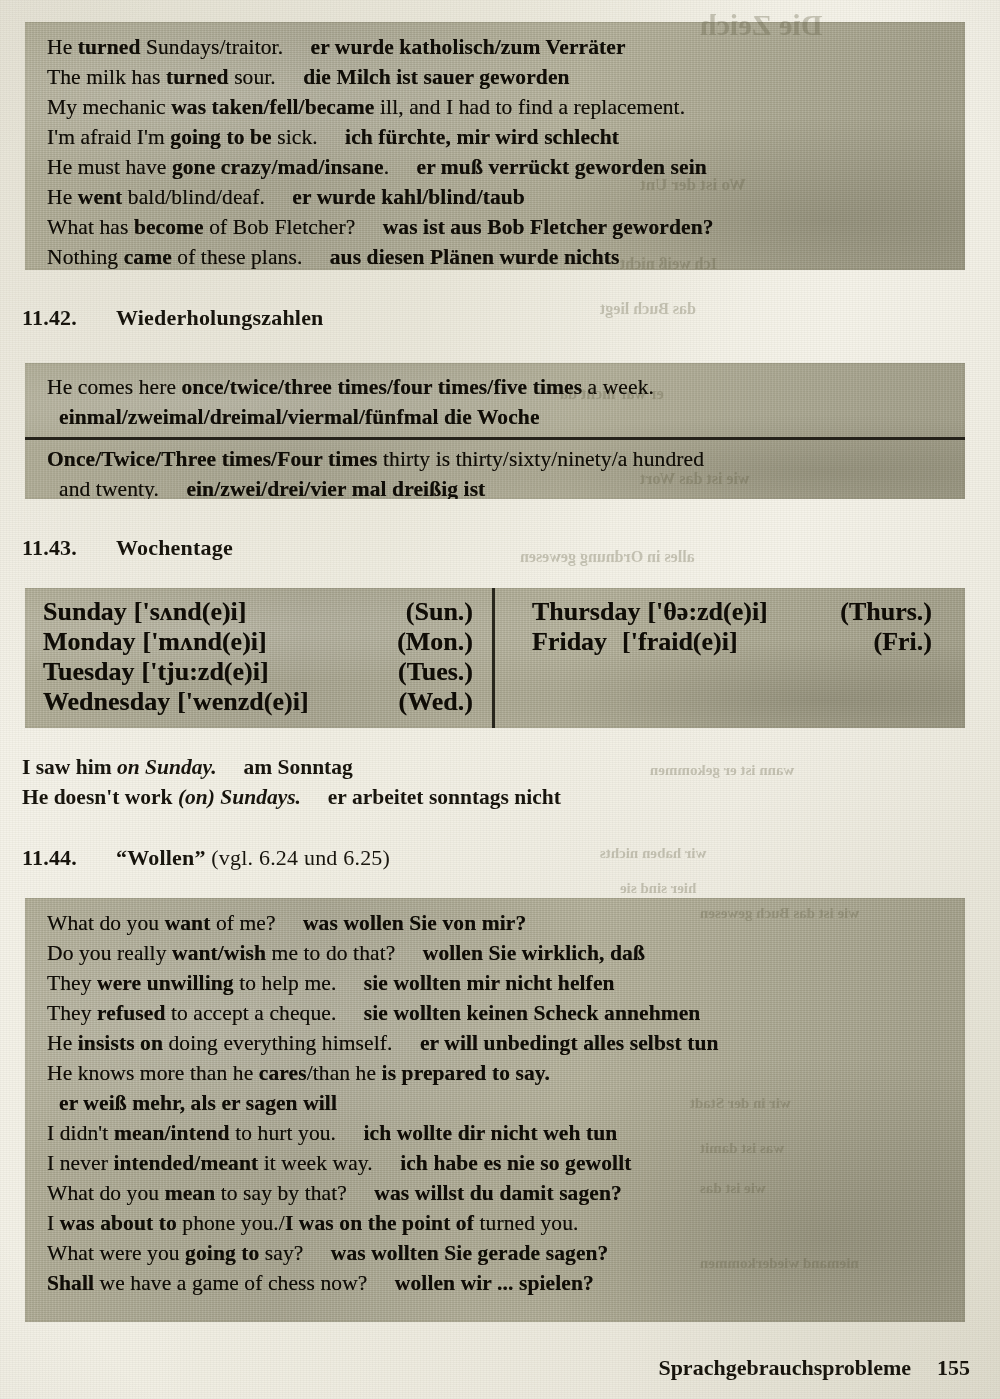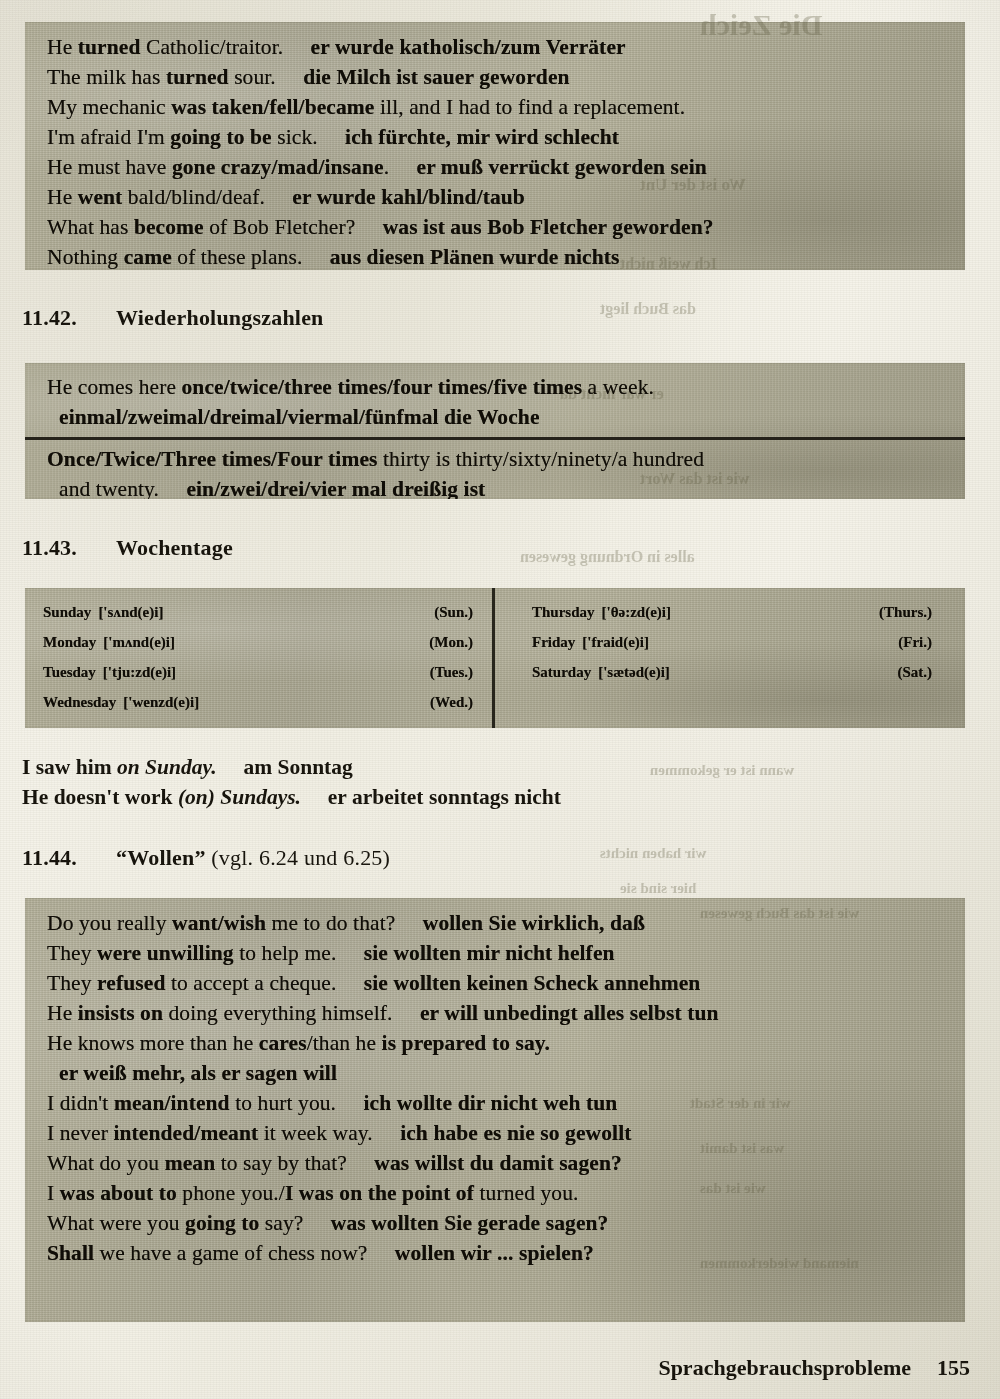--- a/index.html
+++ b/index.html
@@ -85,21 +85,21 @@
     font-size:21.5px;line-height:30px;
     white-space:nowrap;color:#14110a;
     font-weight:600;
   }
   .plain i{font-style:italic;}
 
   
   .wk{position:absolute;z-index:3;display:flex;}
   .wk .col{display:block;}
   .wkrow{
-    font-size:15px;line-height:30px;white-space:nowrap;
+    font-size:26px;line-height:30px;white-space:nowrap;
     display:flex;align-items:baseline;
     color:#100d07;
     text-shadow:0 0 .6px rgba(20,16,8,.5);
   }
   .wkrow .name{font-weight:700;}
   .wkrow .ipa{font-weight:700;margin-left:7px;}
   .wkrow .abbr{font-weight:600;}
   .vdiv{
     position:absolute;width:3px;
     background:#1a1710;z-index:4;opacity:.9;
@@ -149,21 +149,21 @@
       <div class="ghost" style="left: 620px; top: 880px; font-size: 15px;">hier sind sie</div>
       <div class="ghost" style="left: 700px; top: 905px; font-size: 15px;">wie ist das Buch gewesen</div>
       <div class="ghost" style="left: 690px; top: 1095px; font-size: 15px;">wir in der Stadt</div>
       <div class="ghost" style="left: 700px; top: 1140px; font-size: 15px;">was ist damit</div>
       <div class="ghost" style="left: 700px; top: 1180px; font-size: 15px;">wie ist das</div>
       <div class="ghost" style="left: 700px; top: 1255px; font-size: 15px;">niemand wiederkommen</div>
     </div>
 
   <div class="block" style="left:25px;top:22px;width:940px;height:248px;">
     <div class="lines" style="padding:10px 0 0 22px;" id="top-lines">
-        <div class="ln"><span>He </span><b>turned</b><span> Catholic/traitor.</span><span class="de">&nbsp;&nbsp;&nbsp;&nbsp;&nbsp;er wurde katholisch/zum Verräter</span></div>
+        <div class="ln"><span>He </span><b>turned</b><span> Sundays/traitor.</span><span class="de">&nbsp;&nbsp;&nbsp;&nbsp;&nbsp;er wurde katholisch/zum Verräter</span></div>
         <div class="ln"><span>The milk has </span><b>turned</b><span> sour.</span><span class="de">&nbsp;&nbsp;&nbsp;&nbsp;&nbsp;die Milch ist sauer geworden</span></div>
         <div class="ln"><span>My mechanic </span><b>was taken/fell/became</b><span> ill, and I had to find a replacement.</span></div>
         <div class="ln"><span>I'm afraid I'm </span><b>going to be</b><span> sick.</span><span class="de">&nbsp;&nbsp;&nbsp;&nbsp;&nbsp;ich fürchte, mir wird schlecht</span></div>
         <div class="ln"><span>He must have </span><b>gone crazy/mad/insane</b><span>.</span><span class="de">&nbsp;&nbsp;&nbsp;&nbsp;&nbsp;er muß verrückt geworden sein</span></div>
         <div class="ln"><span>He </span><b>went</b><span> bald/blind/deaf.</span><span class="de">&nbsp;&nbsp;&nbsp;&nbsp;&nbsp;er wurde kahl/blind/taub</span></div>
         <div class="ln"><span>What has </span><b>become</b><span> of Bob Fletcher?</span><span class="de">&nbsp;&nbsp;&nbsp;&nbsp;&nbsp;was ist aus Bob Fletcher geworden?</span></div>
         <div class="ln"><span>Nothing </span><b>came</b><span> of these plans.</span><span class="de">&nbsp;&nbsp;&nbsp;&nbsp;&nbsp;aus diesen Plänen wurde nichts</span></div>
       </div>
   </div>
 
@@ -211,45 +211,41 @@
             <span class="ipa">['wenzd(e)i]</span>
             <span class="abbr" style="margin-left:auto;padding-left:18px;">(Wed.)</span>
           </div>
         </div>
       <div class="col" style="padding:9px 0 0 22px;" id="wk-right">
           <div class="wkrow" style="width: 400px;">
             <span class="name">Thursday</span>
             <span class="ipa">['θə:zd(e)i]</span>
             <span class="abbr" style="margin-left:auto;padding-left:18px;">(Thurs.)</span>
           </div>
-          <div class="wkrow" style="width: 400px;">
+          <div class="wkrow" style="width: 400px; gap: 8px;">
             <span class="name">Friday</span>
             <span class="ipa">['fraid(e)i]</span>
             <span class="abbr" style="margin-left:auto;padding-left:18px;">(Fri.)</span>
-          </div>
-          <div class="wkrow" style="width: 400px;">
-            <span class="name">Saturday</span>
-            <span class="ipa">['sætəd(e)i]</span>
-            <span class="abbr" style="margin-left:auto;padding-left:18px;">(Sat.)</span>
           </div>
         </div>
     </div>
   </div>
 
   <div class="plain" style="left:22px;top:752px;" id="wk-examples">
       <div><span>I saw him </span><i>on Sunday.</i><span>&nbsp;&nbsp;&nbsp;&nbsp;&nbsp;am Sonntag</span></div>
       <div><span>He doesn't work </span><i>(on) Sundays.</i><span>&nbsp;&nbsp;&nbsp;&nbsp;&nbsp;er arbeitet sonntags nicht</span></div>
     </div>
 
   <div class="heading" style="left:22px;top:845px;">
     <span class="num">11.44.</span><span>“Wollen”</span><span class="reg"> <span>(vgl. 6.24 und 6.25)</span></span>
   </div>
 
   <div class="block" style="left:25px;top:898px;width:940px;height:424px;">
     <div class="lines" style="padding:10px 0 0 22px;" id="wollen-lines">
+        <div class="ln"><span>What do you </span><b>want</b><span> of me?</span><span class="de">&nbsp;&nbsp;&nbsp;&nbsp;&nbsp;was wollen Sie von mir?</span></div>
         <div class="ln"><span>Do you really </span><b>want/wish</b><span> me to do that?</span><span class="de">&nbsp;&nbsp;&nbsp;&nbsp;&nbsp;wollen Sie wirklich, daß</span></div>
         <div class="ln"><span>They </span><b>were unwilling</b><span> to help me.</span><span class="de">&nbsp;&nbsp;&nbsp;&nbsp;&nbsp;sie wollten mir nicht helfen</span></div>
         <div class="ln"><span>They </span><b>refused</b><span> to accept a cheque.</span><span class="de">&nbsp;&nbsp;&nbsp;&nbsp;&nbsp;sie wollten keinen Scheck annehmen</span></div>
         <div class="ln"><span>He </span><b>insists on</b><span> doing everything himself.</span><span class="de">&nbsp;&nbsp;&nbsp;&nbsp;&nbsp;er will unbedingt alles selbst tun</span></div>
         <div class="ln"><span>He knows more than he </span><b>cares</b><span>/than he </span><b>is prepared to say.</b></div>
         <div class="ln indent"><span class="de">er weiß mehr, als er sagen will</span></div>
         <div class="ln"><span>I didn't </span><b>mean/intend</b><span> to hurt you.</span><span class="de">&nbsp;&nbsp;&nbsp;&nbsp;&nbsp;ich wollte dir nicht weh tun</span></div>
         <div class="ln"><span>I never </span><b>intended/meant</b><span> it week way.</span><span class="de">&nbsp;&nbsp;&nbsp;&nbsp;&nbsp;ich habe es nie so gewollt</span></div>
         <div class="ln"><span>What do you </span><b>mean</b><span> to say by that?</span><span class="de">&nbsp;&nbsp;&nbsp;&nbsp;&nbsp;was willst du damit sagen?</span></div>
         <div class="ln"><span>I </span><b>was about to</b><span> phone you./</span><b>I was on the point of</b><span> turned you.</span></div>

